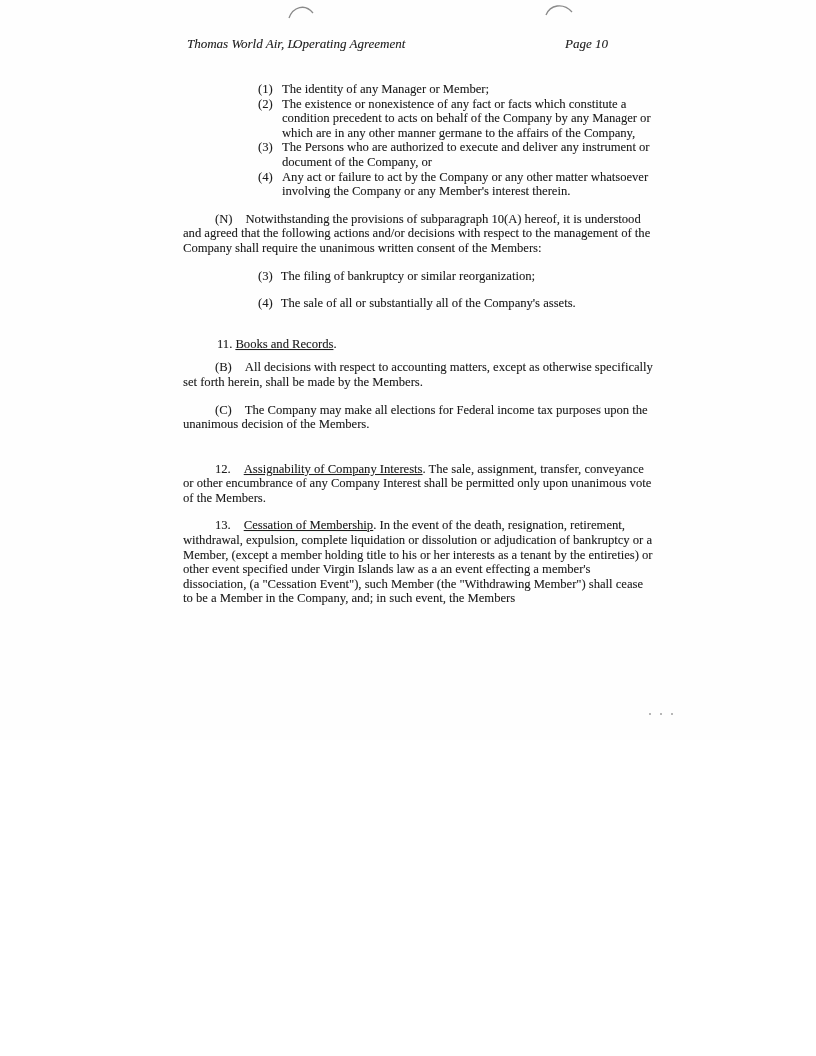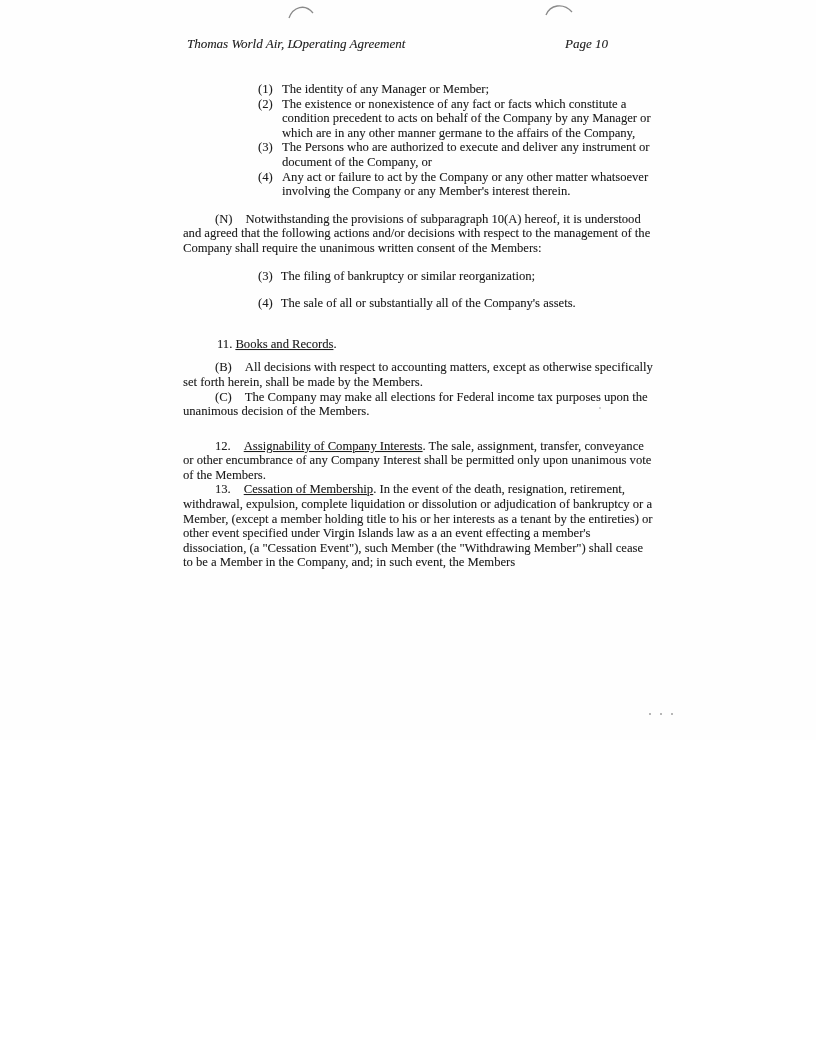--- a/index.html
+++ b/index.html
@@ -27,23 +27,23 @@
   .hang-item .txt { flex:1; }
   .plain-item { margin-top:13px; width:408px; }
   .plain-item.first { margin-top:0; }
   .plain-item .num { margin-right:8px; }
   .para { text-indent:32px; margin-top:0; }
   .plabel { margin-right:13px; }
   .sec-head { text-indent:34px; }
   .u { text-decoration:underline; }
   .mt7  { margin-top:13px; }
   .mt9  { margin-top:9px; }
-  .mt13 { }
+  .mt13 { margin-top:13px; }
   .mt15 { margin-top:15px; }
-  .mt22 { margin-top:20px; }
+  .mt22 { margin-top:30px; }
   .mt26 { margin-top:26px; }
 
   
   .artifact-svg { position:absolute; left:0; top:0; pointer-events:none; }
   .noise-dash { position:absolute; border-top:1px dashed #cfcfcf; opacity:0.85; }
   .speck { position:absolute; background:#9a9a9a; border-radius:50%; }
 
   
   .stamp-closed {
     position:absolute; left:321px; top:870px;

